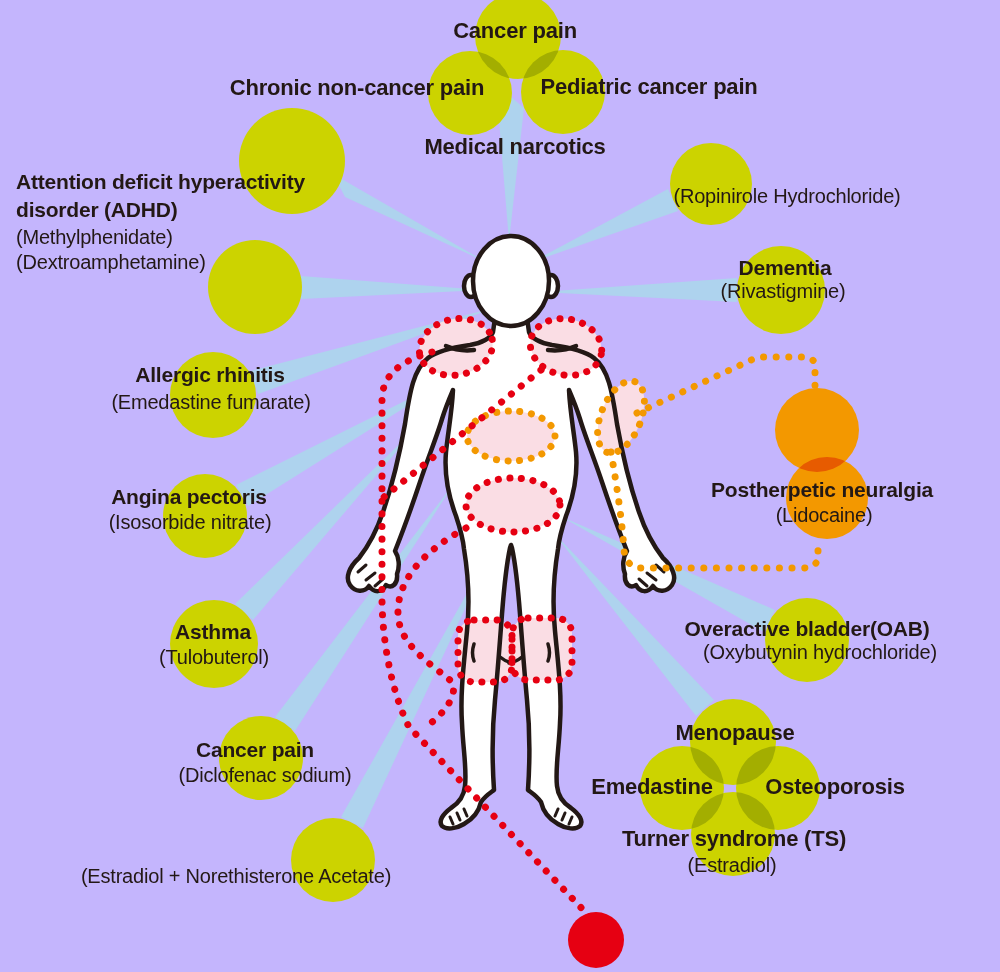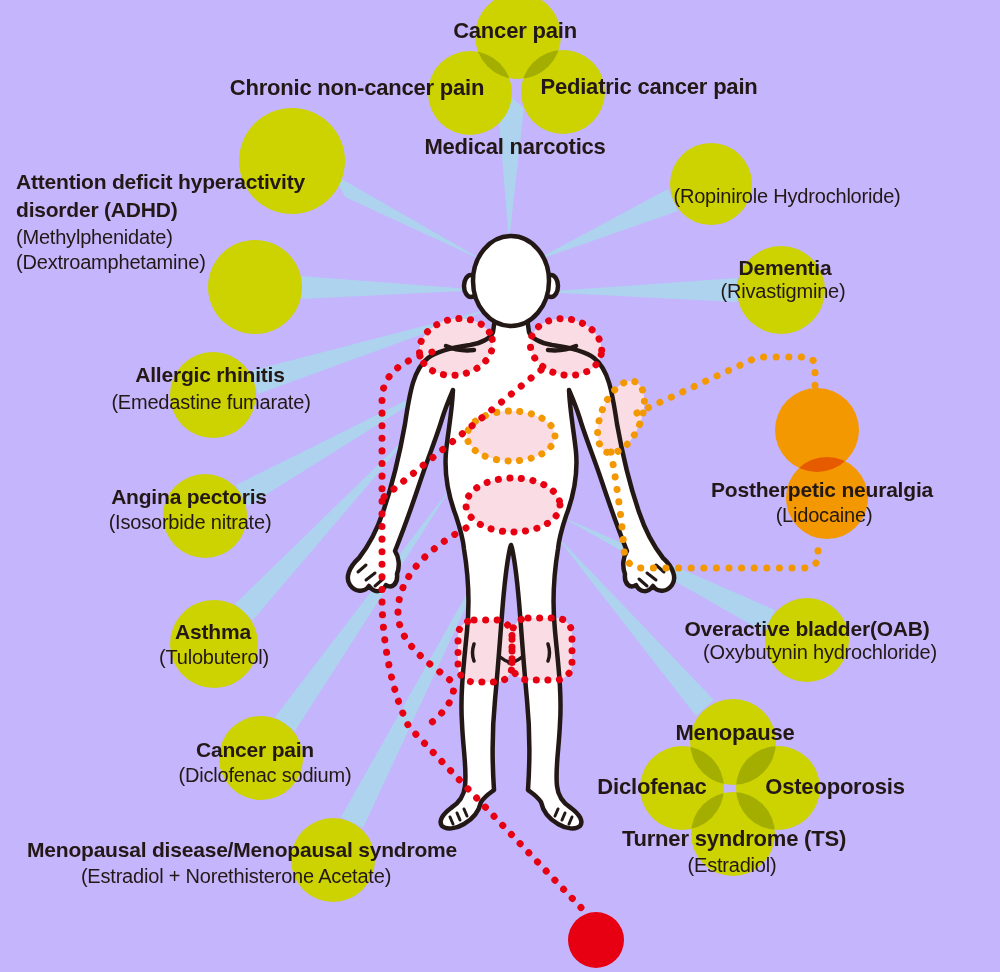--- a/index.html
+++ b/index.html
@@ -166,28 +166,27 @@
 <div class="lbl lr" style="left:783px;top:291px;">(Rivastigmine)</div>
 
 <div class="lbl lb" style="left:210px;top:375px;">Allergic rhinitis</div>
 <div class="lbl lr" style="left:211px;top:402px;">(Emedastine fumarate)</div>
 <div class="lbl lb" style="left:189px;top:497px;">Angina pectoris</div>
 <div class="lbl lr" style="left:190px;top:522px;">(Isosorbide nitrate)</div>
 <div class="lbl lb" style="left:213px;top:632px;">Asthma</div>
 <div class="lbl lr" style="left:214px;top:657px;">(Tulobuterol)</div>
 <div class="lbl lb" style="left:255px;top:750px;">Cancer pain</div>
 <div class="lbl lr" style="left:255px;top:775px;margin-left:10px;">(Diclofenac sodium)</div>
-<div class="lbl lb" style="left:242px;top:850px;">Menopausal disease/Menopausal syndrome</div>
 <div class="lbl lr" style="left:236px;top:876px;">(Estradiol + Norethisterone Acetate)</div>
 
 <div class="lbl lb" style="left:822px;top:490px;">Postherpetic neuralgia</div>
 <div class="lbl lr" style="left:824px;top:515px;">(Lidocaine)</div>
 <div class="lbl lb" style="left:807px;top:629px;">Overactive bladder(OAB)</div>
 <div class="lbl lr" style="left:807px;top:652px;margin-left:13px;">(Oxybutynin hydrochloride)</div>
 
 <div class="lbl lb2" style="left:735px;top:733px;">Menopause</div>
-<div class="lbl lb2" style="left:652px;top:787px;">Diclofenac</div>
+<div class="lbl lb2" style="left:652px;top:787px;">Emedastine</div>
 <div class="lbl lb2" style="left:835px;top:787px;">Osteoporosis</div>
 <div class="lbl lb2" style="left:734px;top:839px;">Turner syndrome (TS)</div>
 <div class="lbl lr" style="left:732px;top:865px;">(Estradiol)</div>
 
 
 </div>
 
 </body></html>

